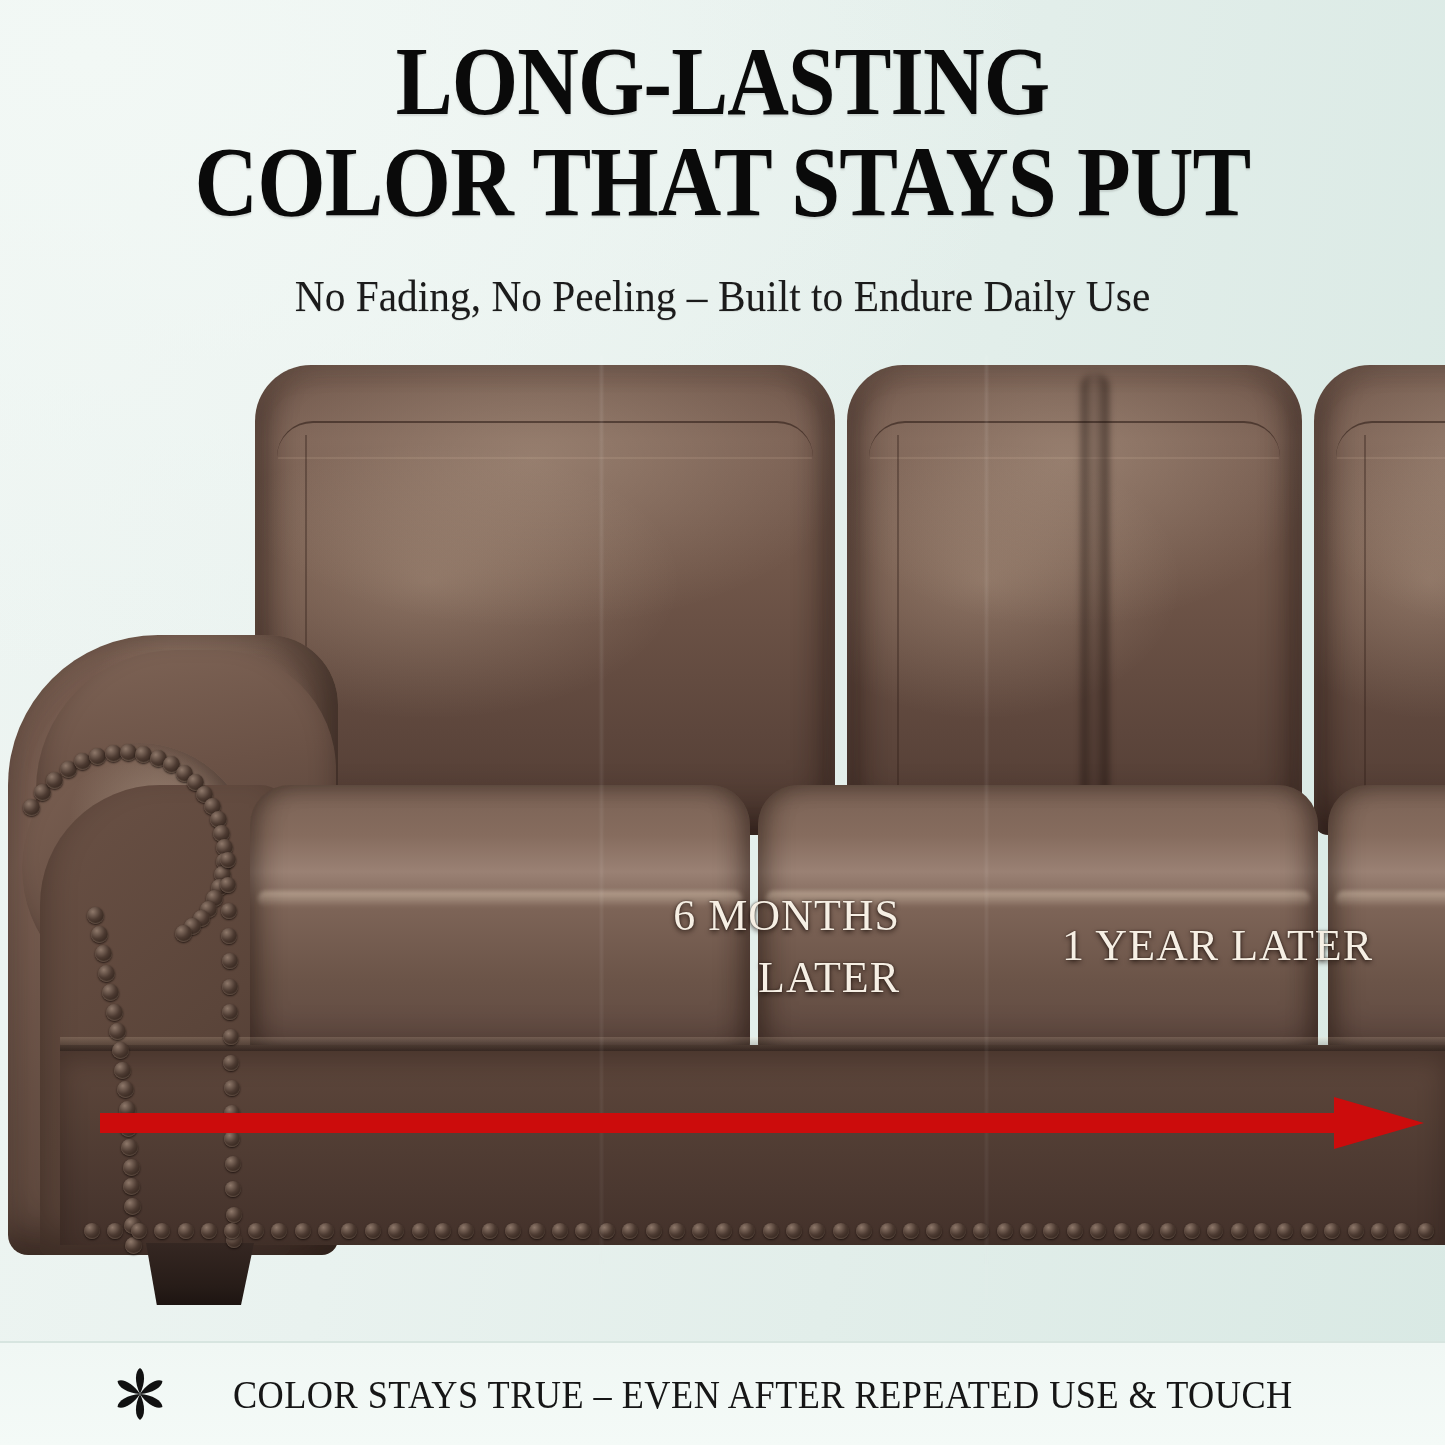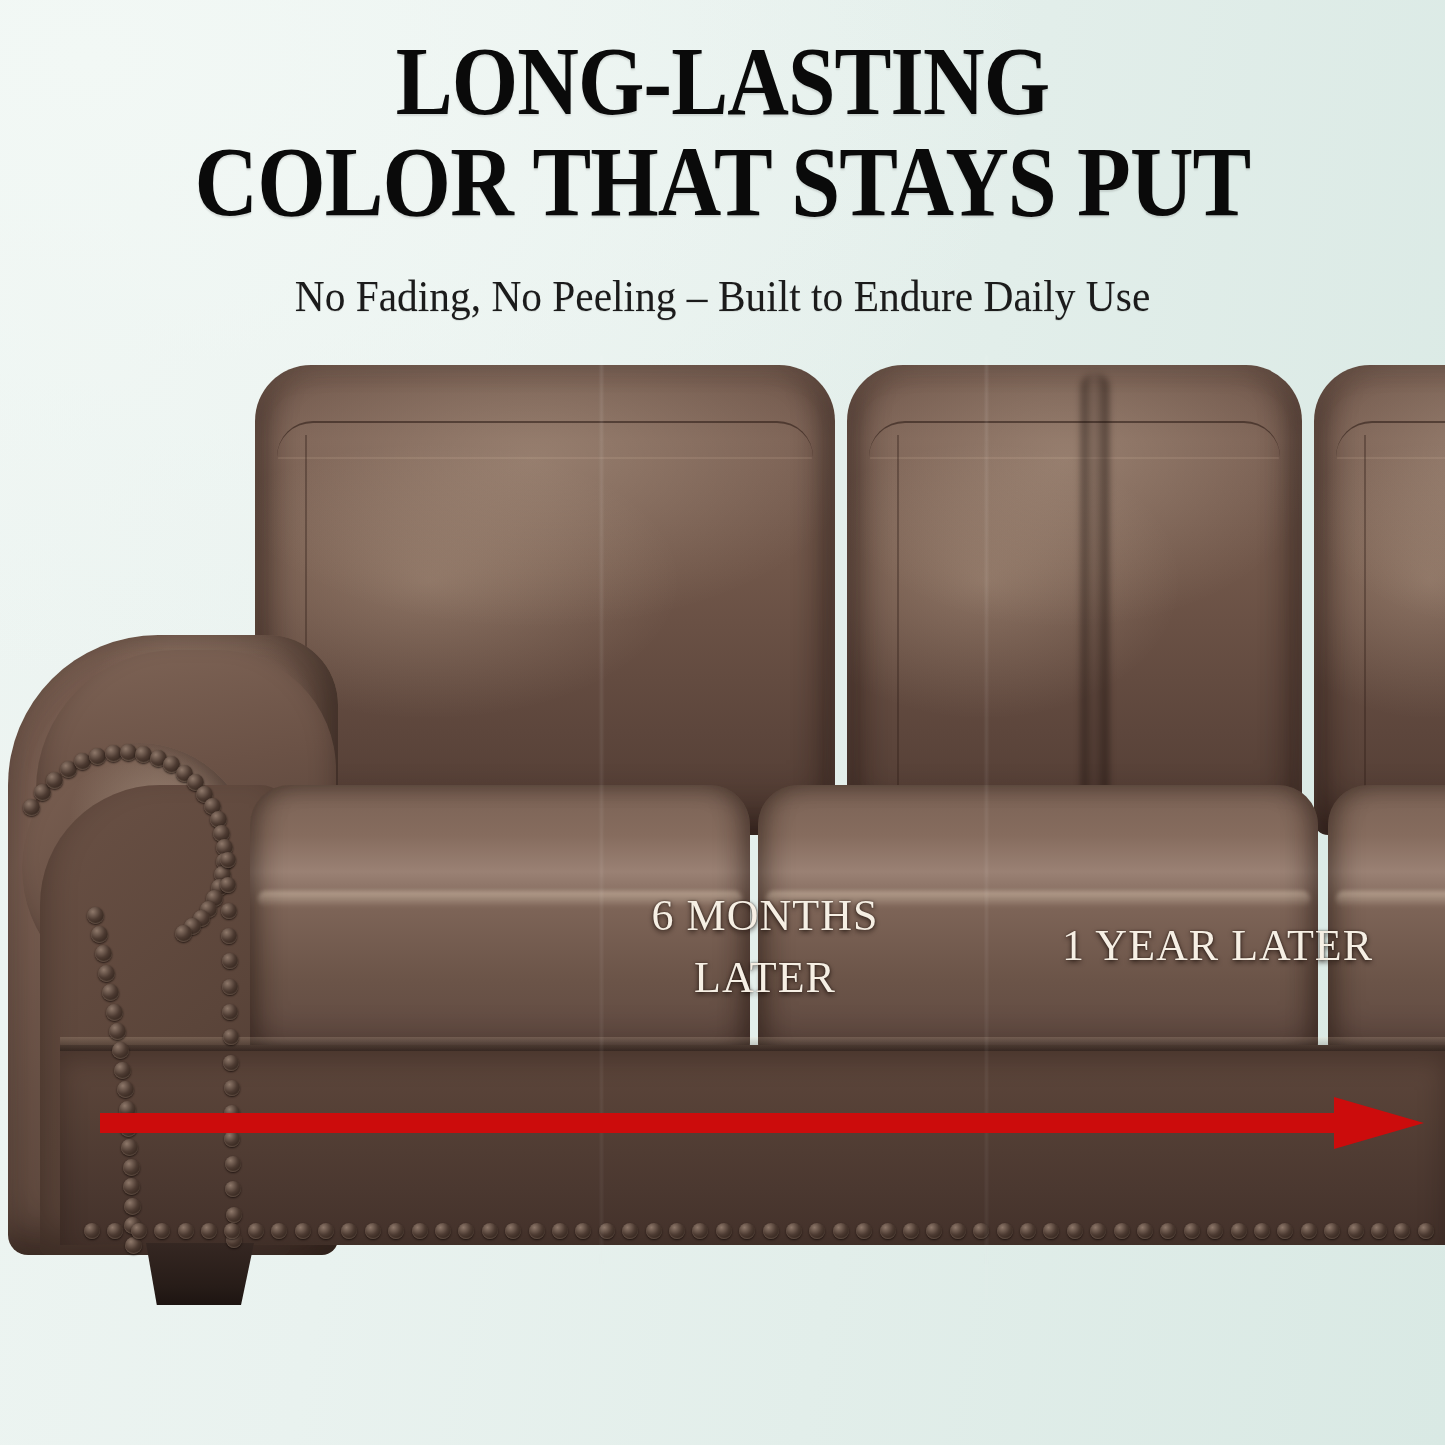--- a/index.html
+++ b/index.html
@@ -161,21 +161,21 @@
 
   
   .olabel{
     position:absolute;z-index:20;color:#f6efe4;
     font-family:"Liberation Serif", serif;font-weight:400;
     font-size:44px;line-height:1.42;letter-spacing:1px;
     text-shadow:0 2px 5px rgba(20,10,6,.75), 0 0 2px rgba(20,10,6,.55);
     white-space:pre-line;
   }
   .lb1{left:178px;top:885px;text-align:left;}
-  .lb2{left:630px;top:885px;width:270px;text-align:center;}
+  .lb2{left:630px;top:885px;width:270px;text-align:right;}
   .lb3{left:1062px;top:915px;text-align:left;}
 
   
   .arrow-wrap{position:absolute;left:0;top:0;width:1445px;height:1445px;z-index:21;pointer-events:none;}
 
   
   .footer{
     position:absolute;left:0;right:0;bottom:0;height:102px;
     background:linear-gradient(180deg,#f0f7f4 0%,#f4faf7 100%);
     border-top:2px solid #d7e5e0;
@@ -356,14 +356,27 @@
 LATER</div>
   <div class="olabel lb3">1 YEAR LATER</div>
 
   <svg class="arrow-wrap" viewBox="0 0 1445 1445">
     <g id="arrow-g">
       <rect id="arrow-shaft" x="100" y="1113" width="1245" height="20" fill="#cc0c0c"></rect>
       <polygon id="arrow-head" points="1334,1097 1334,1149 1424,1123" fill="#cc0c0c"></polygon>
     </g>
   </svg>
 
+  <div class="footer">
+    <svg class="flower" viewBox="0 0 100 100">
+      <g id="petals" fill="#111111">
+          <path d="M50 50 C 40 30, 40 8, 50 2 C 60 8, 60 30, 50 50 Z" transform="rotate(0 50 50)"></path>
+          <path d="M50 50 C 40 30, 40 8, 50 2 C 60 8, 60 30, 50 50 Z" transform="rotate(60 50 50)"></path>
+          <path d="M50 50 C 40 30, 40 8, 50 2 C 60 8, 60 30, 50 50 Z" transform="rotate(120 50 50)"></path>
+          <path d="M50 50 C 40 30, 40 8, 50 2 C 60 8, 60 30, 50 50 Z" transform="rotate(180 50 50)"></path>
+          <path d="M50 50 C 40 30, 40 8, 50 2 C 60 8, 60 30, 50 50 Z" transform="rotate(240 50 50)"></path>
+          <path d="M50 50 C 40 30, 40 8, 50 2 C 60 8, 60 30, 50 50 Z" transform="rotate(300 50 50)"></path>
+        </g>
+    </svg>
+    <div class="footer-text">COLOR STAYS TRUE – EVEN AFTER REPEATED USE &amp; TOUCH</div>
+  </div>
 
 </div>
 
 </body></html>

